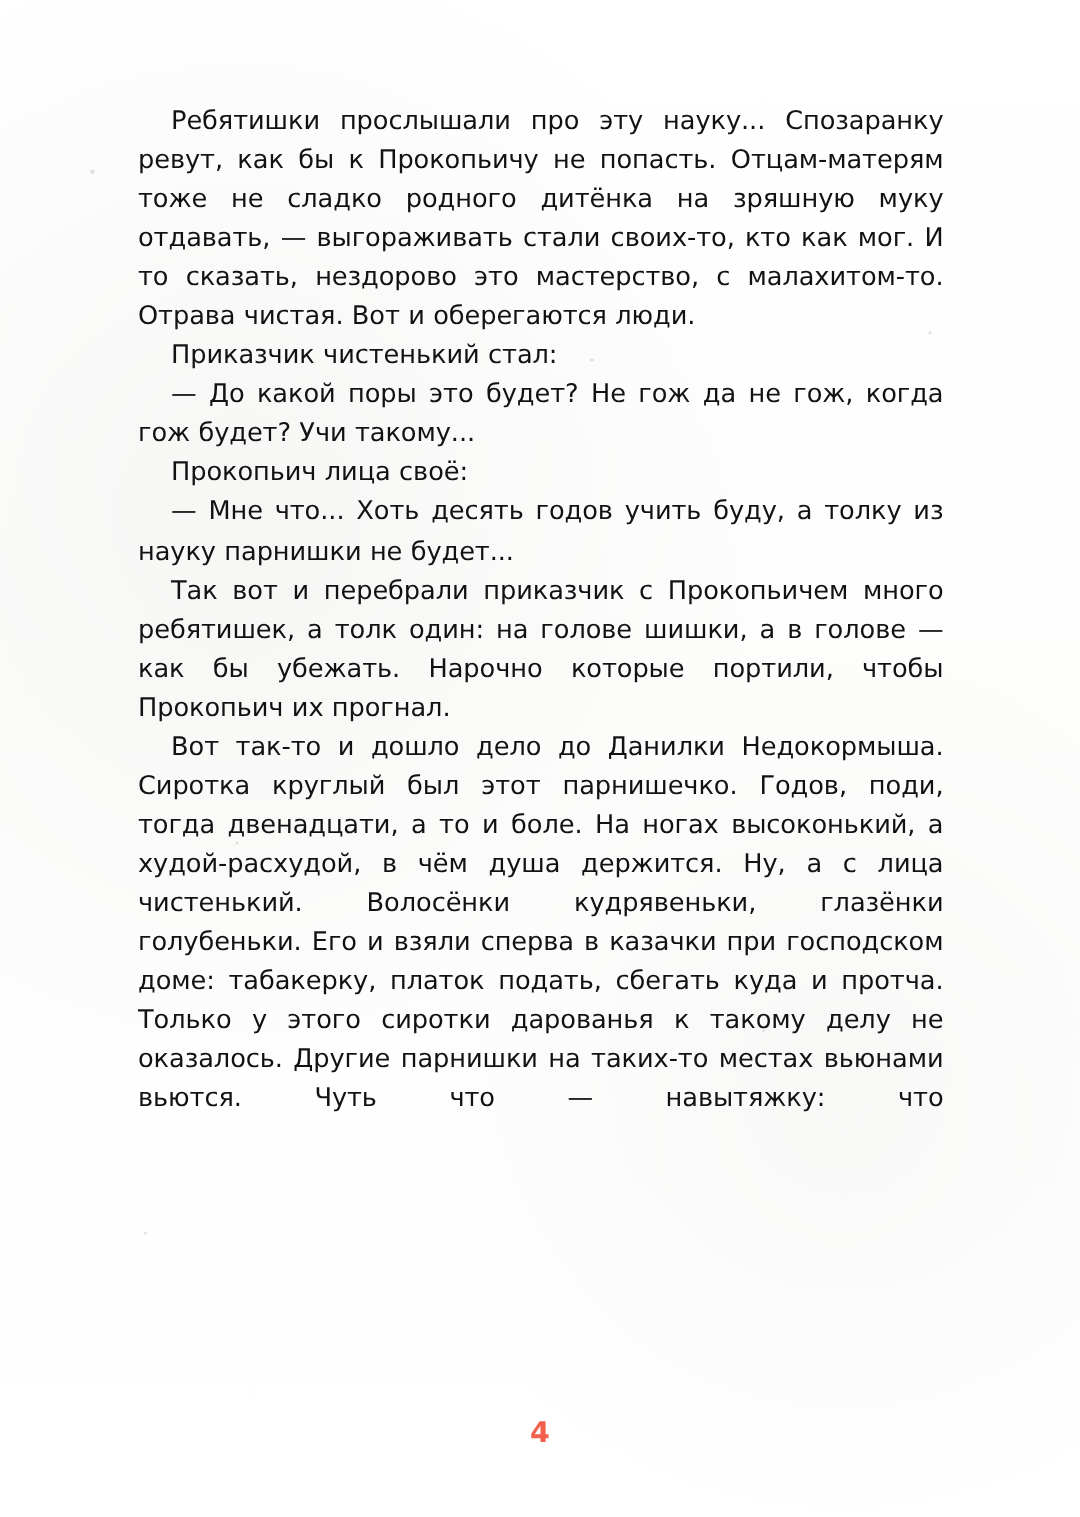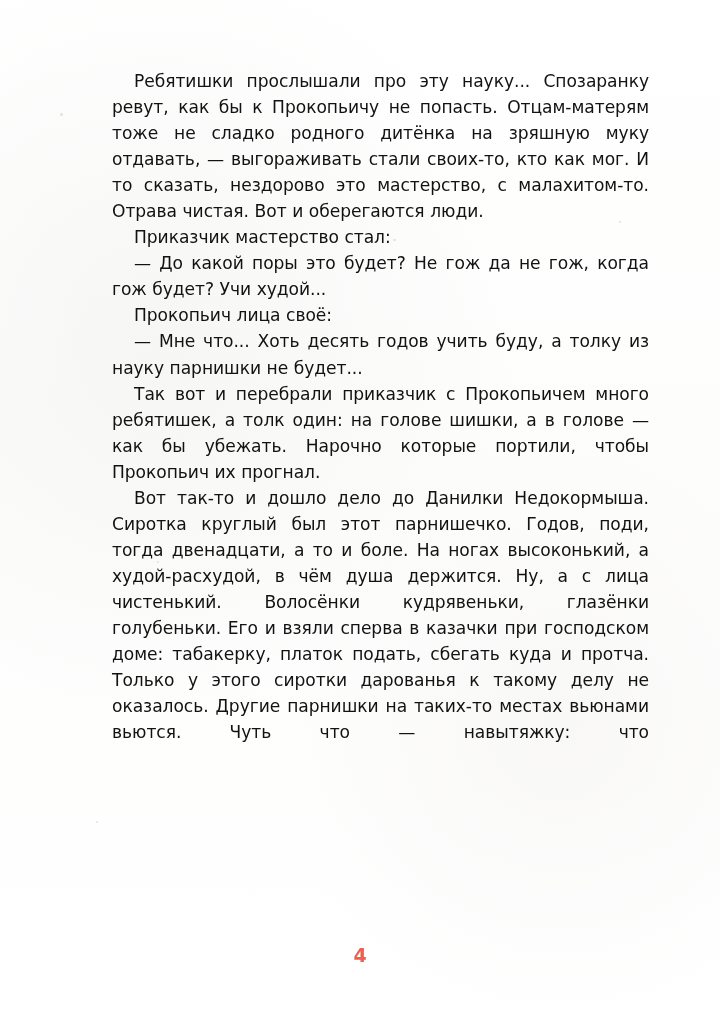--- a/index.html
+++ b/index.html
@@ -24,21 +24,20 @@
       radial-gradient(ellipse 55% 40% at 78% 72%, rgba(243,242,240,0.5) 0%, rgba(255,255,255,0) 72%),
       linear-gradient(180deg, #ffffff 0%, #fdfdfc 45%, #ffffff 100%);
   }
 
   
   #text-block {
     position: absolute;
     left: 92px;
     top: 68px;
     width: 537px;
-    margin-left: 20px;
   }
 
   .para {
     margin: 0;
     text-align: justify;
     text-align-last: left;
     text-justify: inter-word;
     font-size: 17.1px;
     line-height: 26.05px;
     color: #121212;
@@ -94,22 +93,22 @@
   <div class="speck" style="left:60px; top:113px; width:3px; height:3px;"></div>
   <div class="speck" style="left:393px; top:239px; width:3px; height:2px;"></div>
   <div class="speck" style="left:619px; top:221px; width:2px; height:2px;"></div>
   <div class="speck" style="left:157px; top:561px; width:2px; height:2px;"></div>
   <div class="speck" style="left:508px; top:686px; width:2px; height:2px;"></div>
   <div class="speck" style="left:96px; top:821px; width:2px; height:2px;"></div>
 
   <div id="text-block">
 
     <p class="para indent flow">Ребятишки прослышали про эту науку... Спозаранку ревут, как бы к Прокопьичу не попасть. Отцам-матерям тоже не сладко родного дитёнка на зряшную муку отдавать, — выгораживать стали своих-то, кто как мог. И то сказать, нездорово это мастерство, с малахитом-то. Отрава чистая. Вот и оберегаются люди.</p>
-    <p class="para indent flow">Приказчик мастерство стал:</p>
-    <p class="para dialogue flow">— До какой поры это будет? Не гож да не гож, когда гож будет? Учи худой...</p>
+    <p class="para indent flow">Приказчик чистенький стал:</p>
+    <p class="para dialogue flow">— До какой поры это будет? Не гож да не гож, когда гож будет? Учи такому...</p>
     <p class="para indent flow">Прокопьич лица своё:</p>
     <p class="para dialogue flow">— Мне что... Хоть десять годов учить буду, а толку из науку парнишки не будет...</p>
     <p class="para indent flow">Так вот и перебрали приказчик с Прокопьичем много ребятишек, а толк один: на голове шишки, а в голове — как бы убежать. Нарочно которые портили, чтобы Прокопьич их прогнал.</p>
     <p class="para indent" style="text-align-last:justify;">Вот так-то и дошло дело до Данилки Недокормыша. Сиротка круглый был этот парнишечко. Годов, поди, тогда двенадцати, а то и боле. На ногах высоконький, а худой-расхудой, в чём душа держится. Ну, а с лица чистенький. Волосёнки кудрявеньки, глазёнки голубеньки. Его и взяли сперва в казачки при господском доме: табакерку, платок подать, сбегать куда и протча. Только у этого сиротки дарованья к такому делу не оказалось. Другие парнишки на таких-то местах вьюнами вьются. Чуть что — навытяжку: что</p>
 
   </div>
 
   <div id="folio">4</div>
 
 </div>

